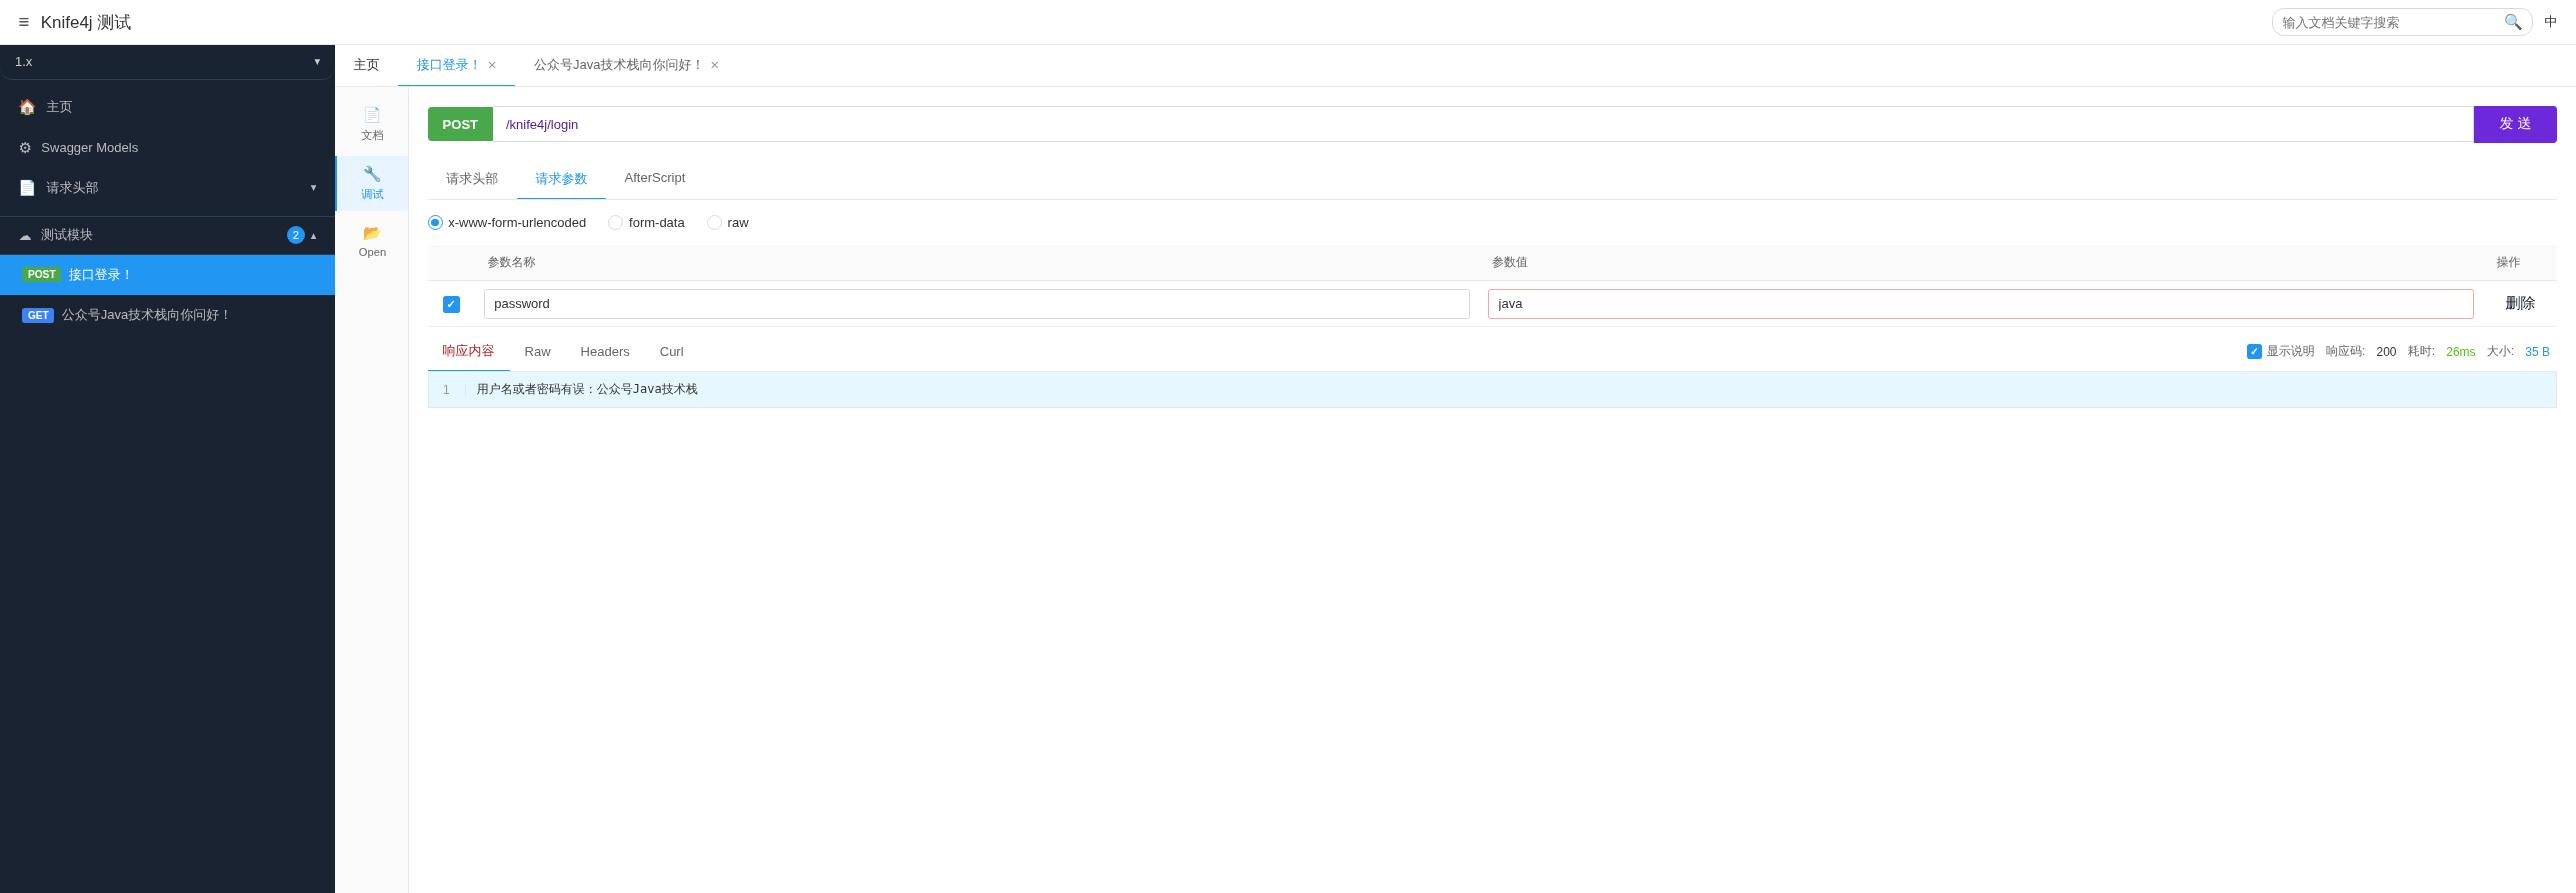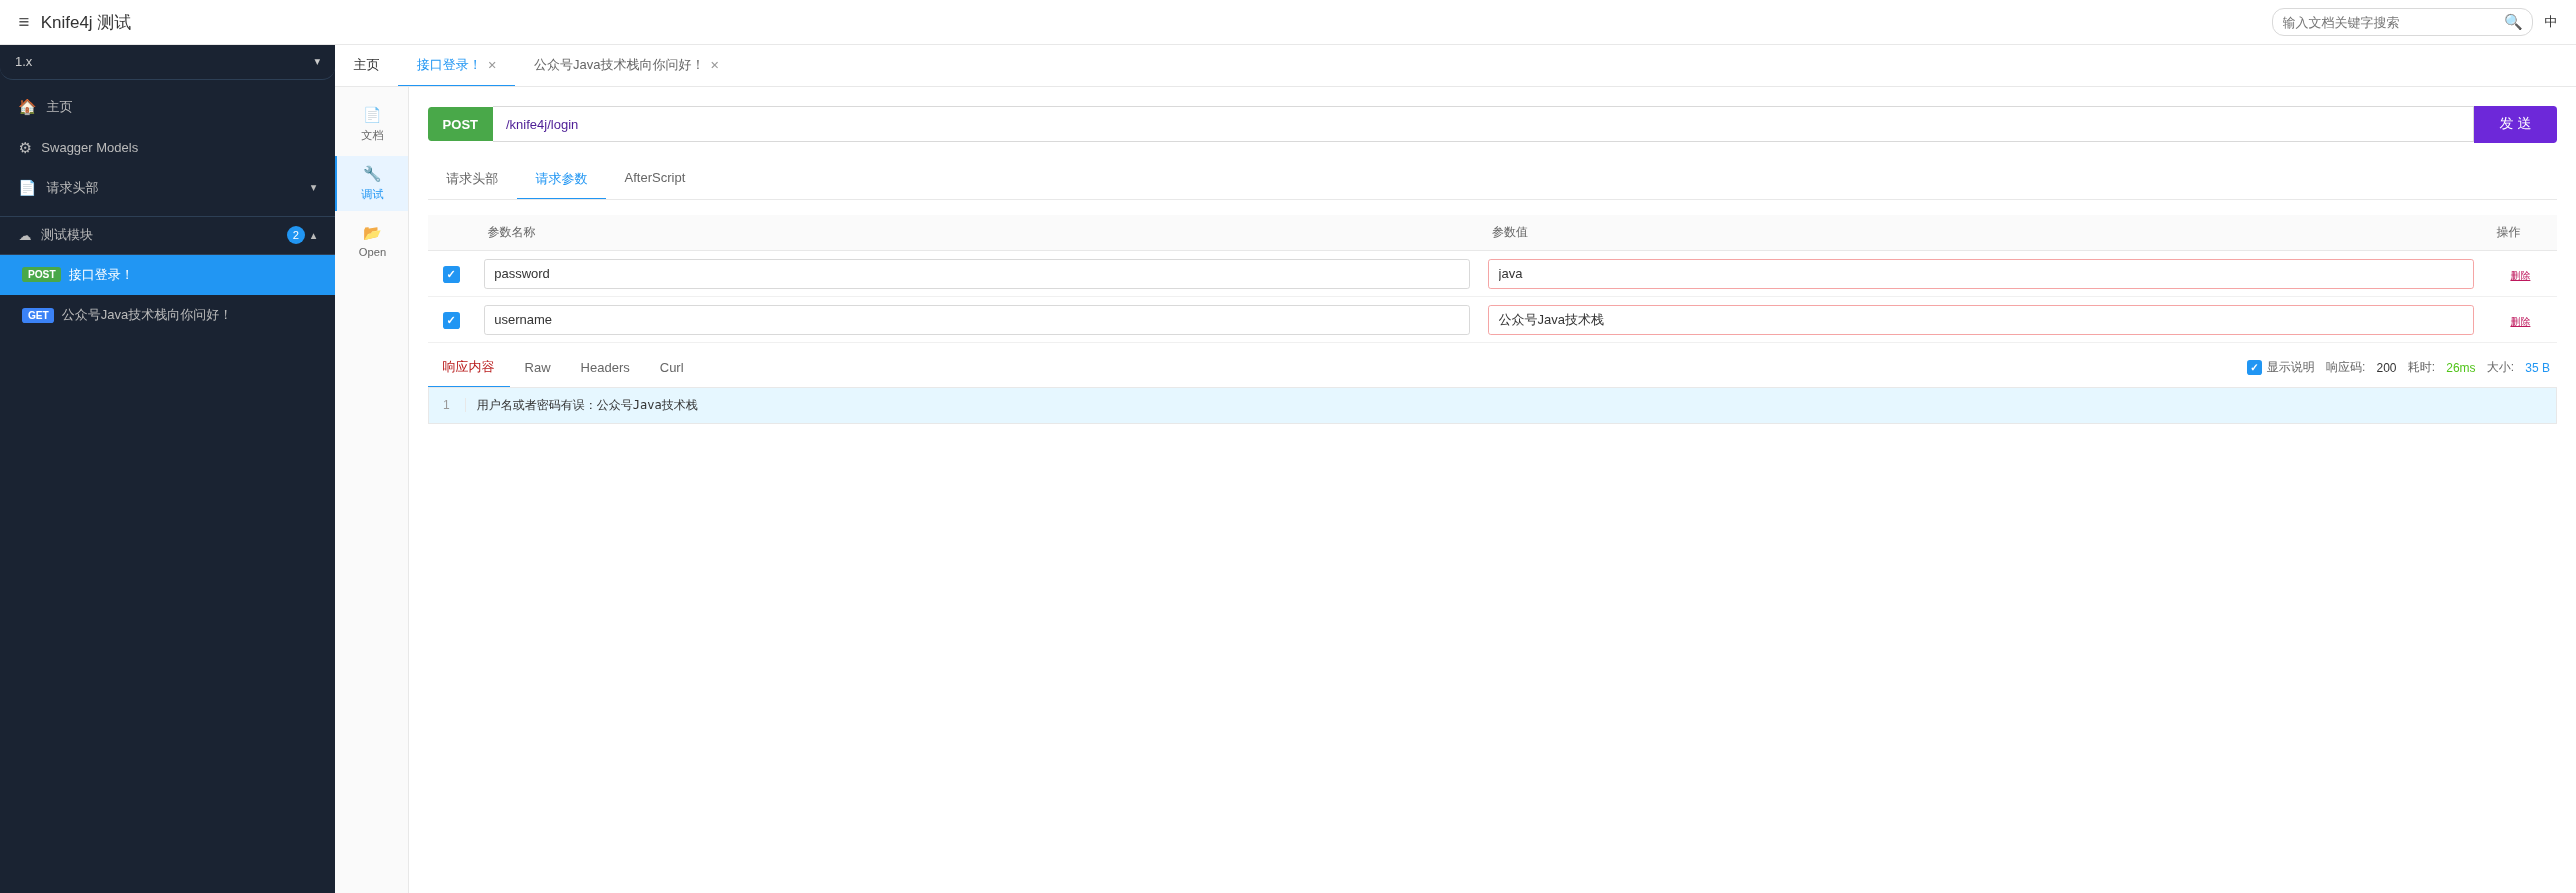--- a/index.html
+++ b/index.html
@@ -157,21 +157,21 @@
     }
     .checkbox-cell::after { content: '✓'; color: #fff; font-size: 11.2px; font-weight: 700; }
     .param-input {
       width: 100%; border: 0.9px solid #d9d9d9; padding: 6.5px 9.3px;
       font-size: 13px; outline: none; border-radius: 2.8px; color: #333;
     }
     .param-value-input {
       width: 100%; border: 0.9px solid #f5a5a5; padding: 6.5px 9.3px;
       font-size: 13px; outline: none; border-radius: 2.8px; color: #333;
     }
-    .delete-btn { color: #be185d; background: none; border: none; cursor: pointer; font-size: 10px; text-decoration: underline; }
+    .delete-btn { color: #0f172a; background: none; border: none; cursor: pointer; font-size: 15px; }
     .col-action { width: 74px; text-align: center; }
 
     
     .response-tabs { display: flex; align-items: center; border-bottom: 0.9px solid #e8e8e8; margin-bottom: 0; }
     .response-tab {
       padding: 9.3px 15px; font-size: 13px; cursor: pointer;
       color: #666; border-bottom: 1.9px solid transparent;
     }
     .response-tab.active { color: #b91c1c; border-bottom-color: #2196f3; font-family: Liberation Mono, monospace; }
     .response-meta {
@@ -297,54 +297,54 @@
           <input class="post-url-input" type="text" value="/knife4j/login" style="">
           <button class="send-btn">发 送</button>
         </div>
 
         <div class="sub-tabs">
           <div class="sub-tab">请求头部</div>
           <div class="sub-tab active">请求参数</div>
           <div class="sub-tab">AfterScript</div>
         </div>
 
+        <div class="radio-group">
+          <label class="radio-option">
+            <span class="radio-circle checked"></span>
+            <span>x-www-form-urlencoded</span>
+          </label>
+          <label class="radio-option">
+            <span class="radio-circle"></span>
+            <span>form-data</span>
+          </label>
+          <label class="radio-option">
+            <span class="radio-circle"></span>
+            <span>raw</span>
+          </label>
+        </div>
 
         <table class="params-table">
           <thead>
             <tr>
               <th class="col-check"></th>
               <th>参数名称</th>
               <th>参数值</th>
               <th class="col-action">操作</th>
             </tr>
           </thead>
           <tbody>
             <tr>
               <td class="col-check">
                 <span class="checkbox-cell"></span>
               </td>
               <td>
                 <input class="param-input" type="text" value="password" style="">
               </td>
               <td>
                 <input class="param-value-input" type="text" value="java" style="">
-              </td>
-              <td class="col-action">
-                <button class="delete-btn">删除</button>
-              </td>
-            </tr>
-            <tr>
-              <td class="col-check">
-                <span class="checkbox-cell"></span>
-              </td>
-              <td>
-                <input class="param-input" type="text" value="username" style="">
-              </td>
-              <td>
-                <input class="param-value-input" type="text" value="公众号Java技术栈" style="">
               </td>
               <td class="col-action">
                 <button class="delete-btn">删除</button>
               </td>
             </tr>
           </tbody>
         </table>
 
         <div>
           <div class="response-tabs">

